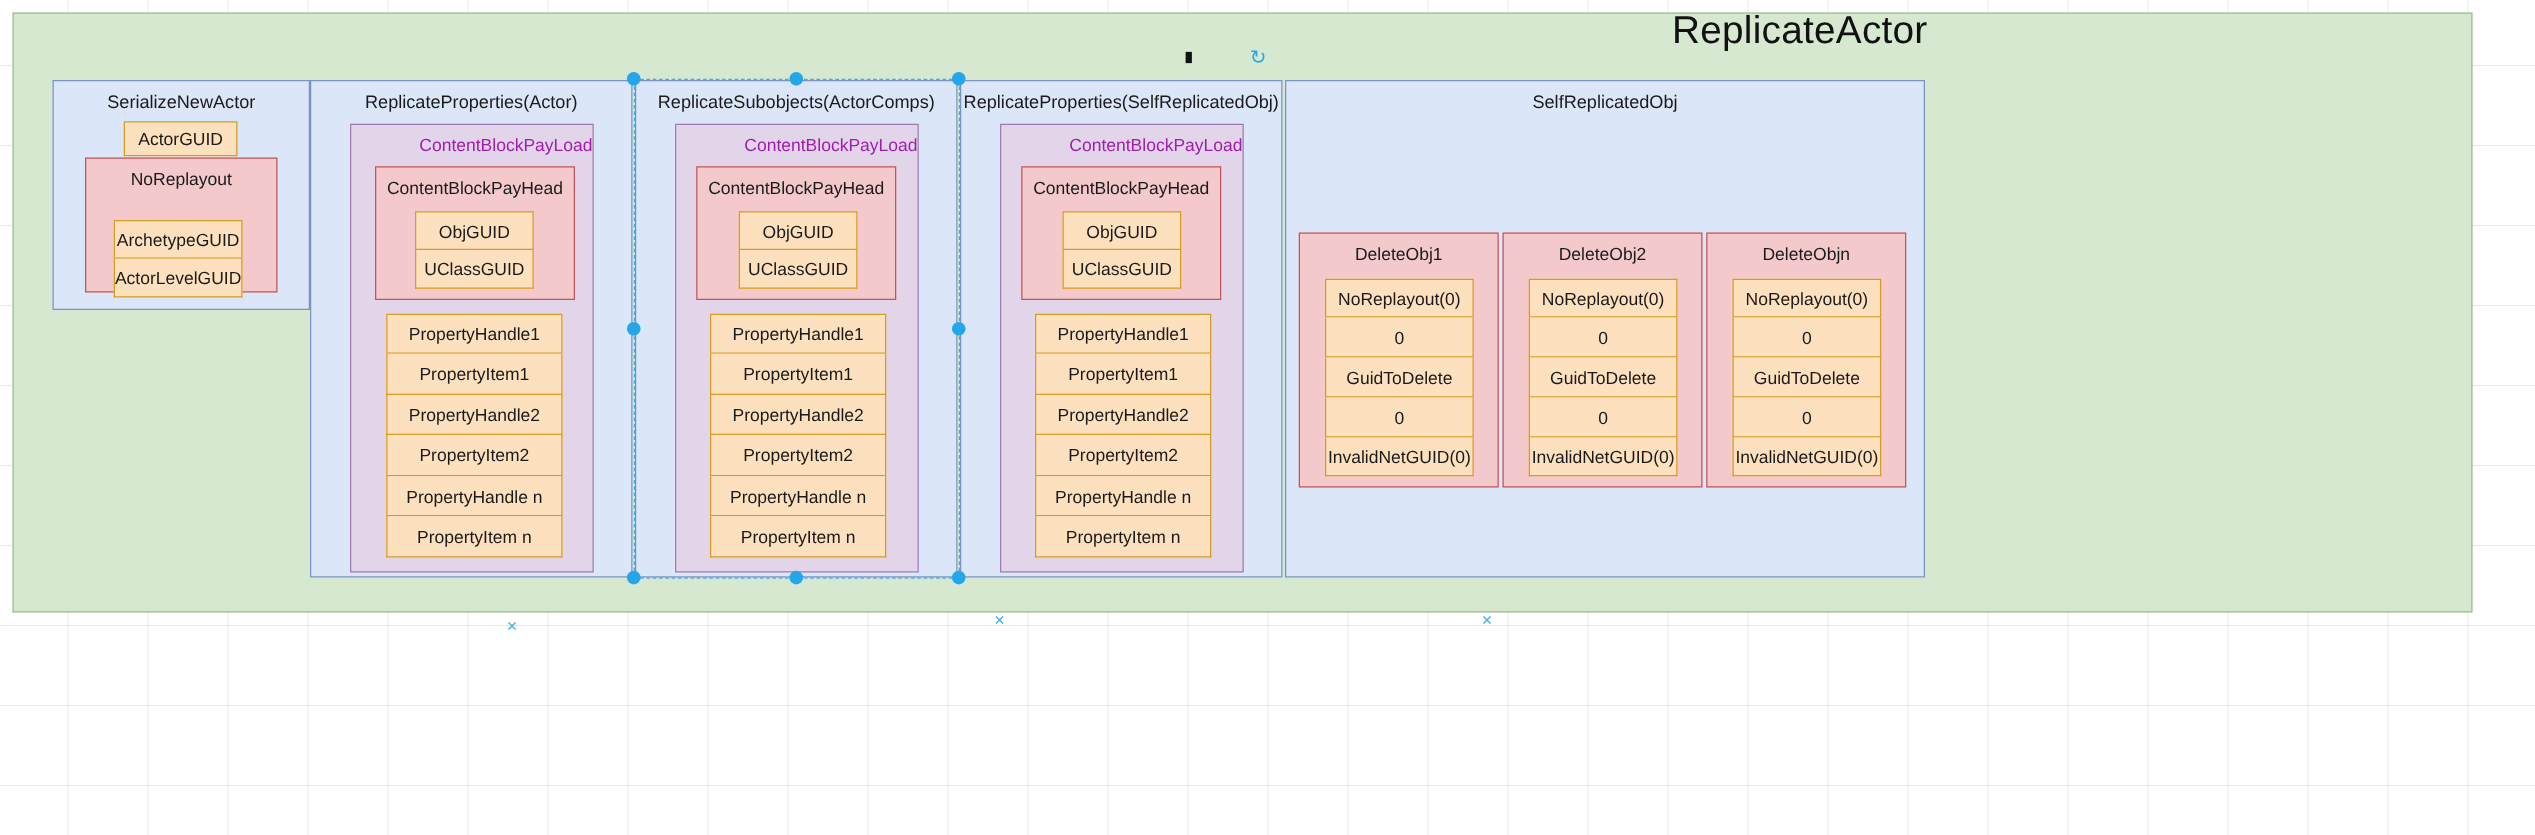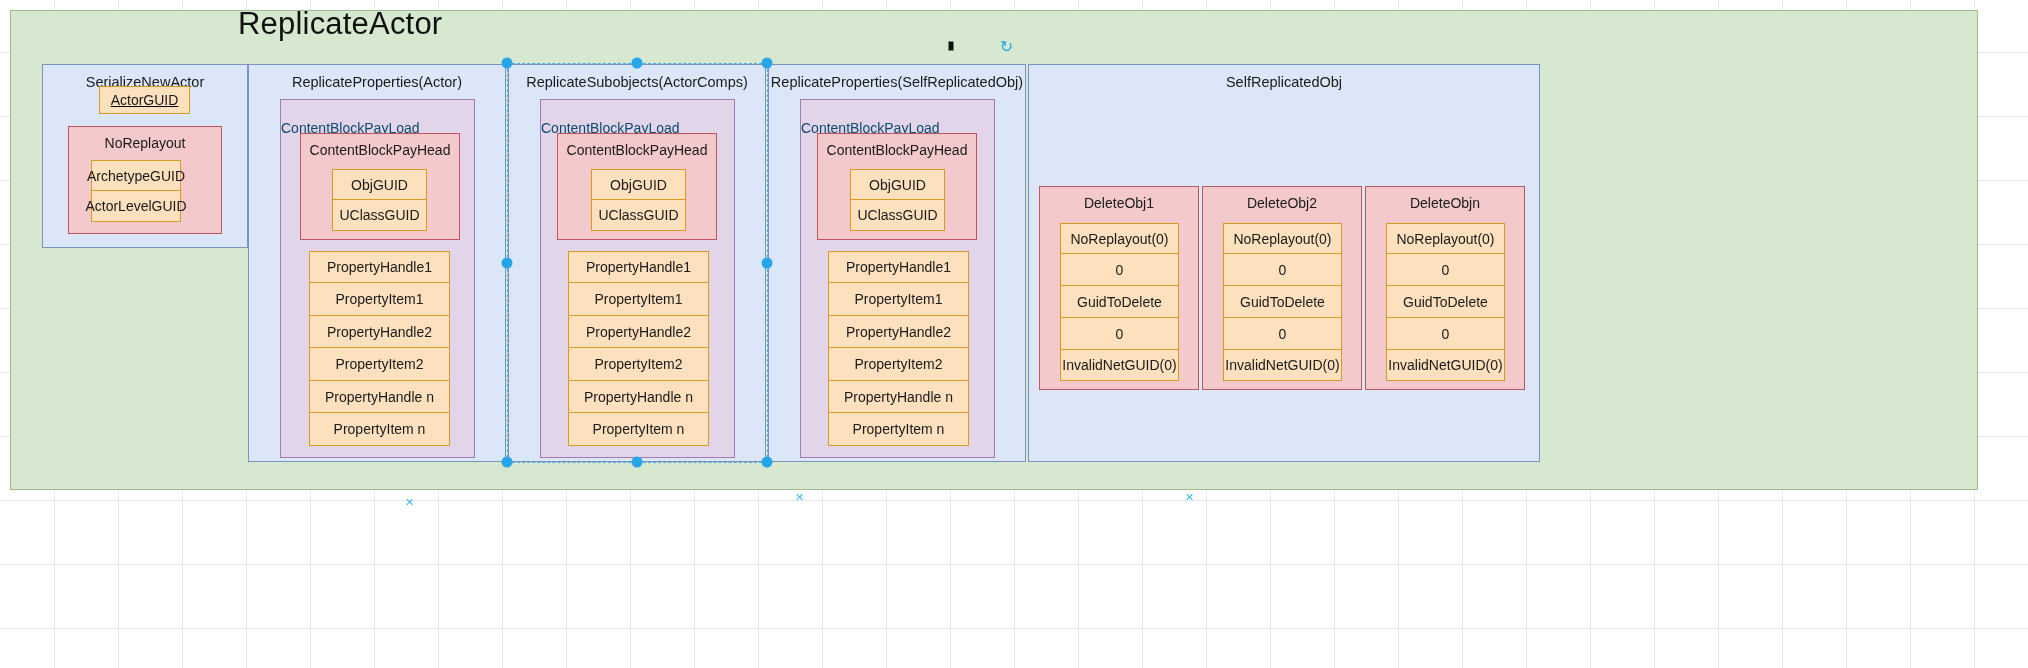--- a/index.html
+++ b/index.html
@@ -29,21 +29,21 @@
     width: 1968px; height: 480px;
     background: #d7e8d0;
     border: 1px solid #9dbd8f;
   }
 
   
   #page-title {
     position: absolute;
     left: 238px; top: 6px;
     width: 1304px;
-    text-align: left;
+    text-align: right;
     font-size: 31px;
     color: #111;
     letter-spacing: .2px;
     white-space: nowrap;
   }
 
   
   .panel {
     position: absolute;
     background: #dbe7f8;
@@ -57,24 +57,24 @@
     white-space: nowrap;
   }
 
   
   .purple-box {
     position: absolute;
     background: #e2d5ea;
     border: 1px solid #9f7cb4;
   }
   .purple-title {
-    text-align: left;
+    text-align: right;
     font-size: 14px;
-    color: #0c4a6e;
-    padding-top: 20px;
+    color: #a21caf;
+    padding-top: 8px;
     white-space: nowrap;
   }
 
   
   .pink-box {
     position: absolute;
     background: #f4c9cb;
     border: 1px solid #c0565d;
   }
   .pink-title {
@@ -145,27 +145,27 @@
   <span class="guide-x" style="left:795px; top:492px;">✕</span>
   <span class="guide-x" style="left:1185px; top:492px;">✕</span>
 
   <div id="green-region"></div>
 
   <div id="page-title">ReplicateActor</div>
 
   <div class="panel" style="left:42px; top:64px; width:206px; height:184px;">
     <div class="panel-title">SerializeNewActor</div>
   </div>
-  <div class="cell-stack" style="left:99px; top:86px; width:91px;text-decoration:underline;">
+  <div class="cell-stack" style="left:99px; top:97px; width:91px;">
     <div class="cell" style="height:28px;">ActorGUID</div>
   </div>
   <div class="pink-box" style="left:68px; top:126px; width:154px; height:108px;">
     <div class="pink-title">NoReplayout</div>
   </div>
-  <div class="cell-stack" style="left:91px; top:160px; width:90px;">
+  <div class="cell-stack" style="left:91px; top:176px; width:103px;">
     <div class="cell" style="height:31px;">ArchetypeGUID</div>
     <div class="cell" style="height:31px;text-align:right;">ActorLevelGUID</div>
   </div>
 
   <div class="panel" style="left:248px; top:64px; width:258px; height:398px;">
     <div class="panel-title">ReplicateProperties(Actor)</div>
   </div>
   <div class="purple-box" style="left:280px; top:99px; width:195px; height:359px;">
     <div class="purple-title">ContentBlockPayLoad</div>
   </div>

